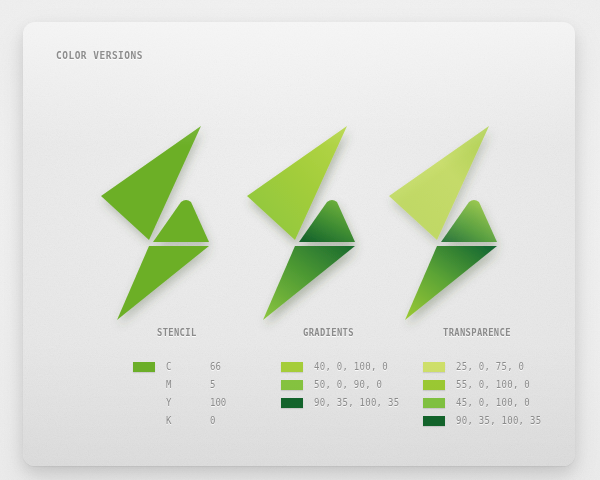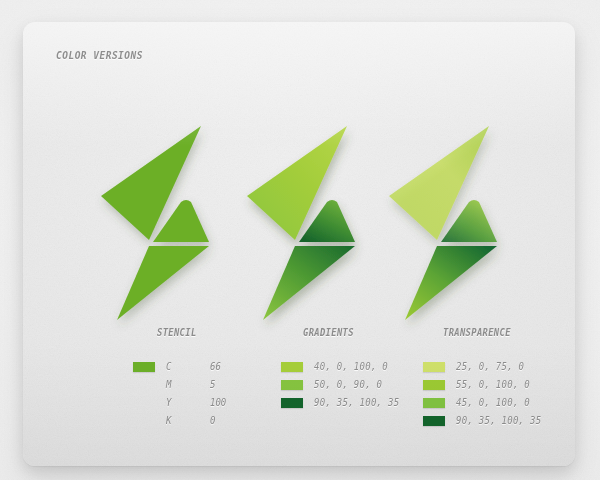--- a/index.html
+++ b/index.html
@@ -9,21 +9,20 @@
     background:#f2f2f2;
     font-family:"Liberation Sans", sans-serif;
     -webkit-font-smoothing:antialiased;
   }
 
   
   #page{
     position:relative;width:600px;height:480px;
     background:
       radial-gradient(120% 90% at 50% 40%, #f7f7f7 0%, #efefef 60%, #e9e9e9 100%);
-    font-style: italic;
   }
 
   
   .noise{
     position:absolute;inset:0;pointer-events:none;
     opacity:.55;mix-blend-mode:multiply;
   }
 
   
   #card{

